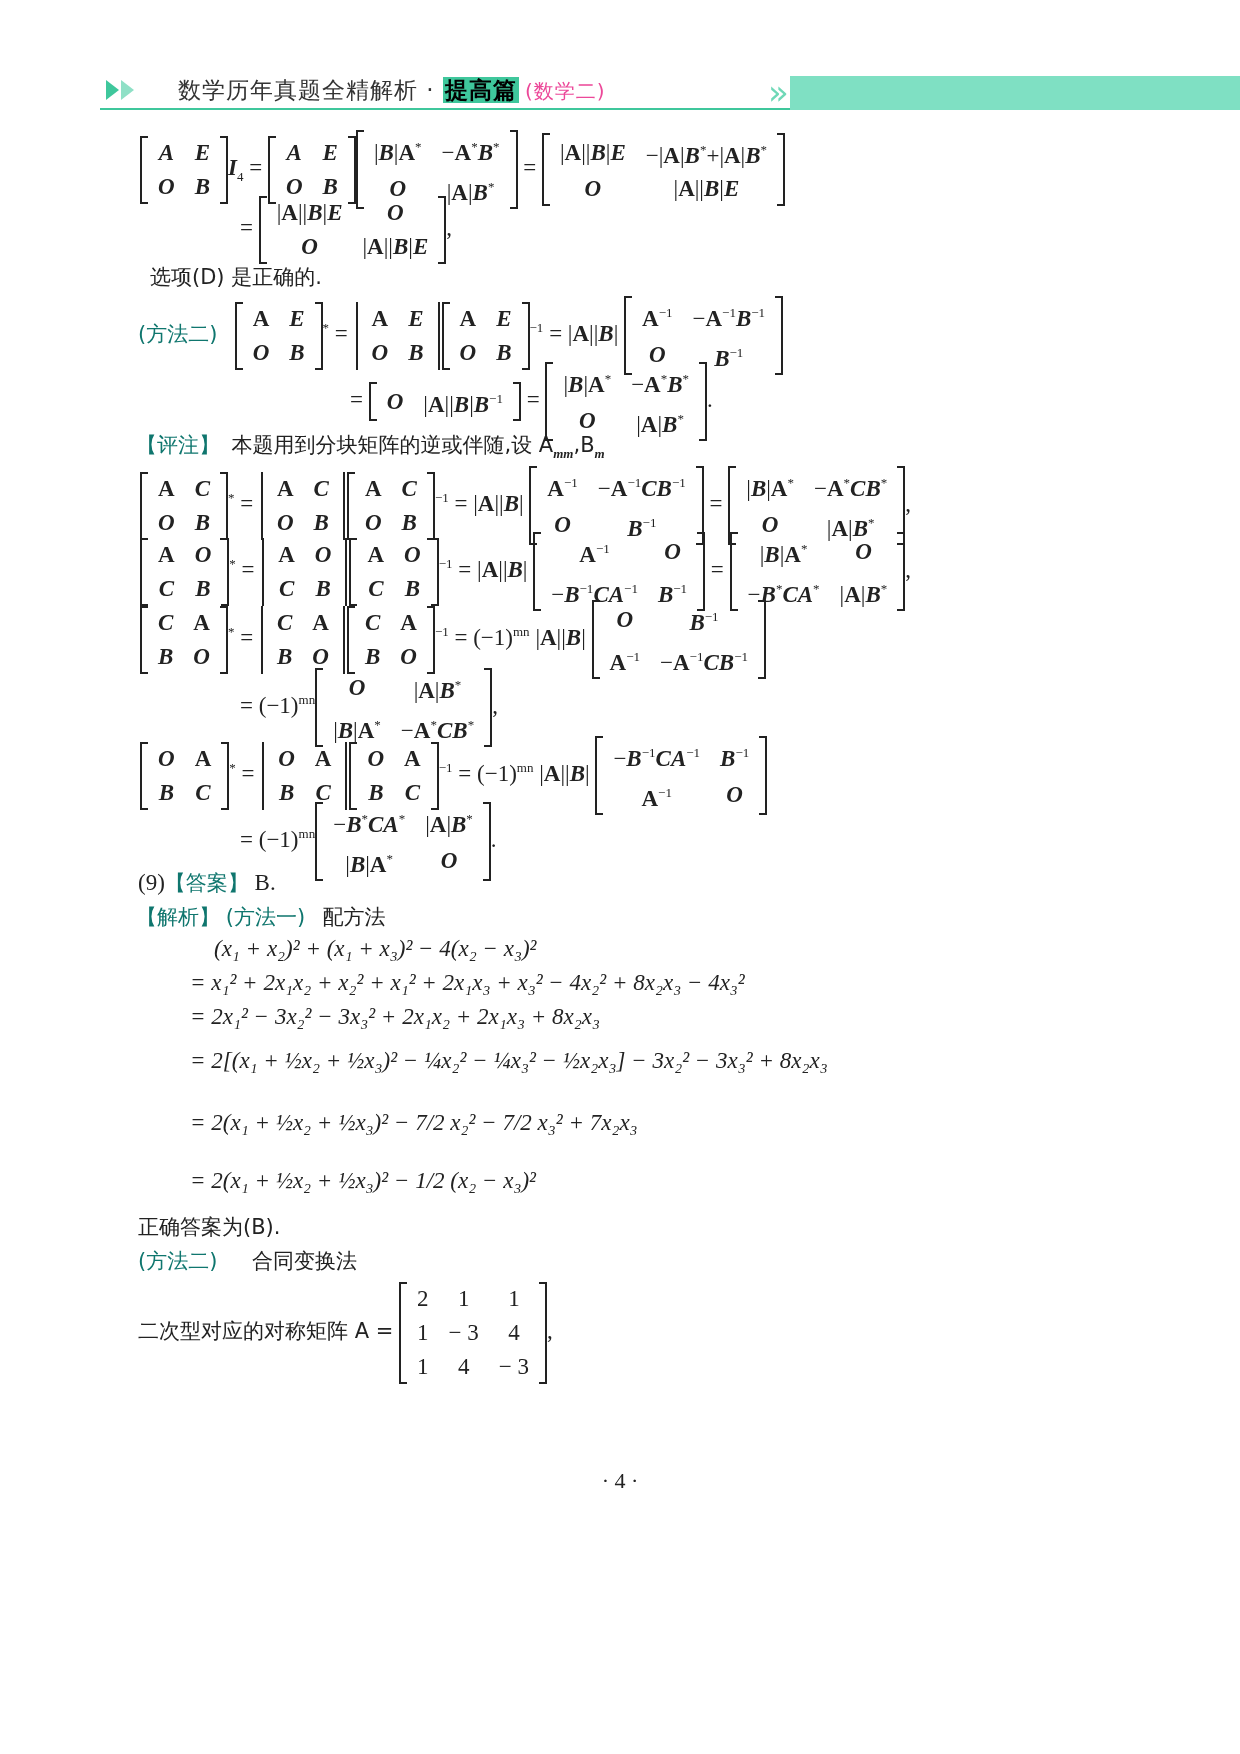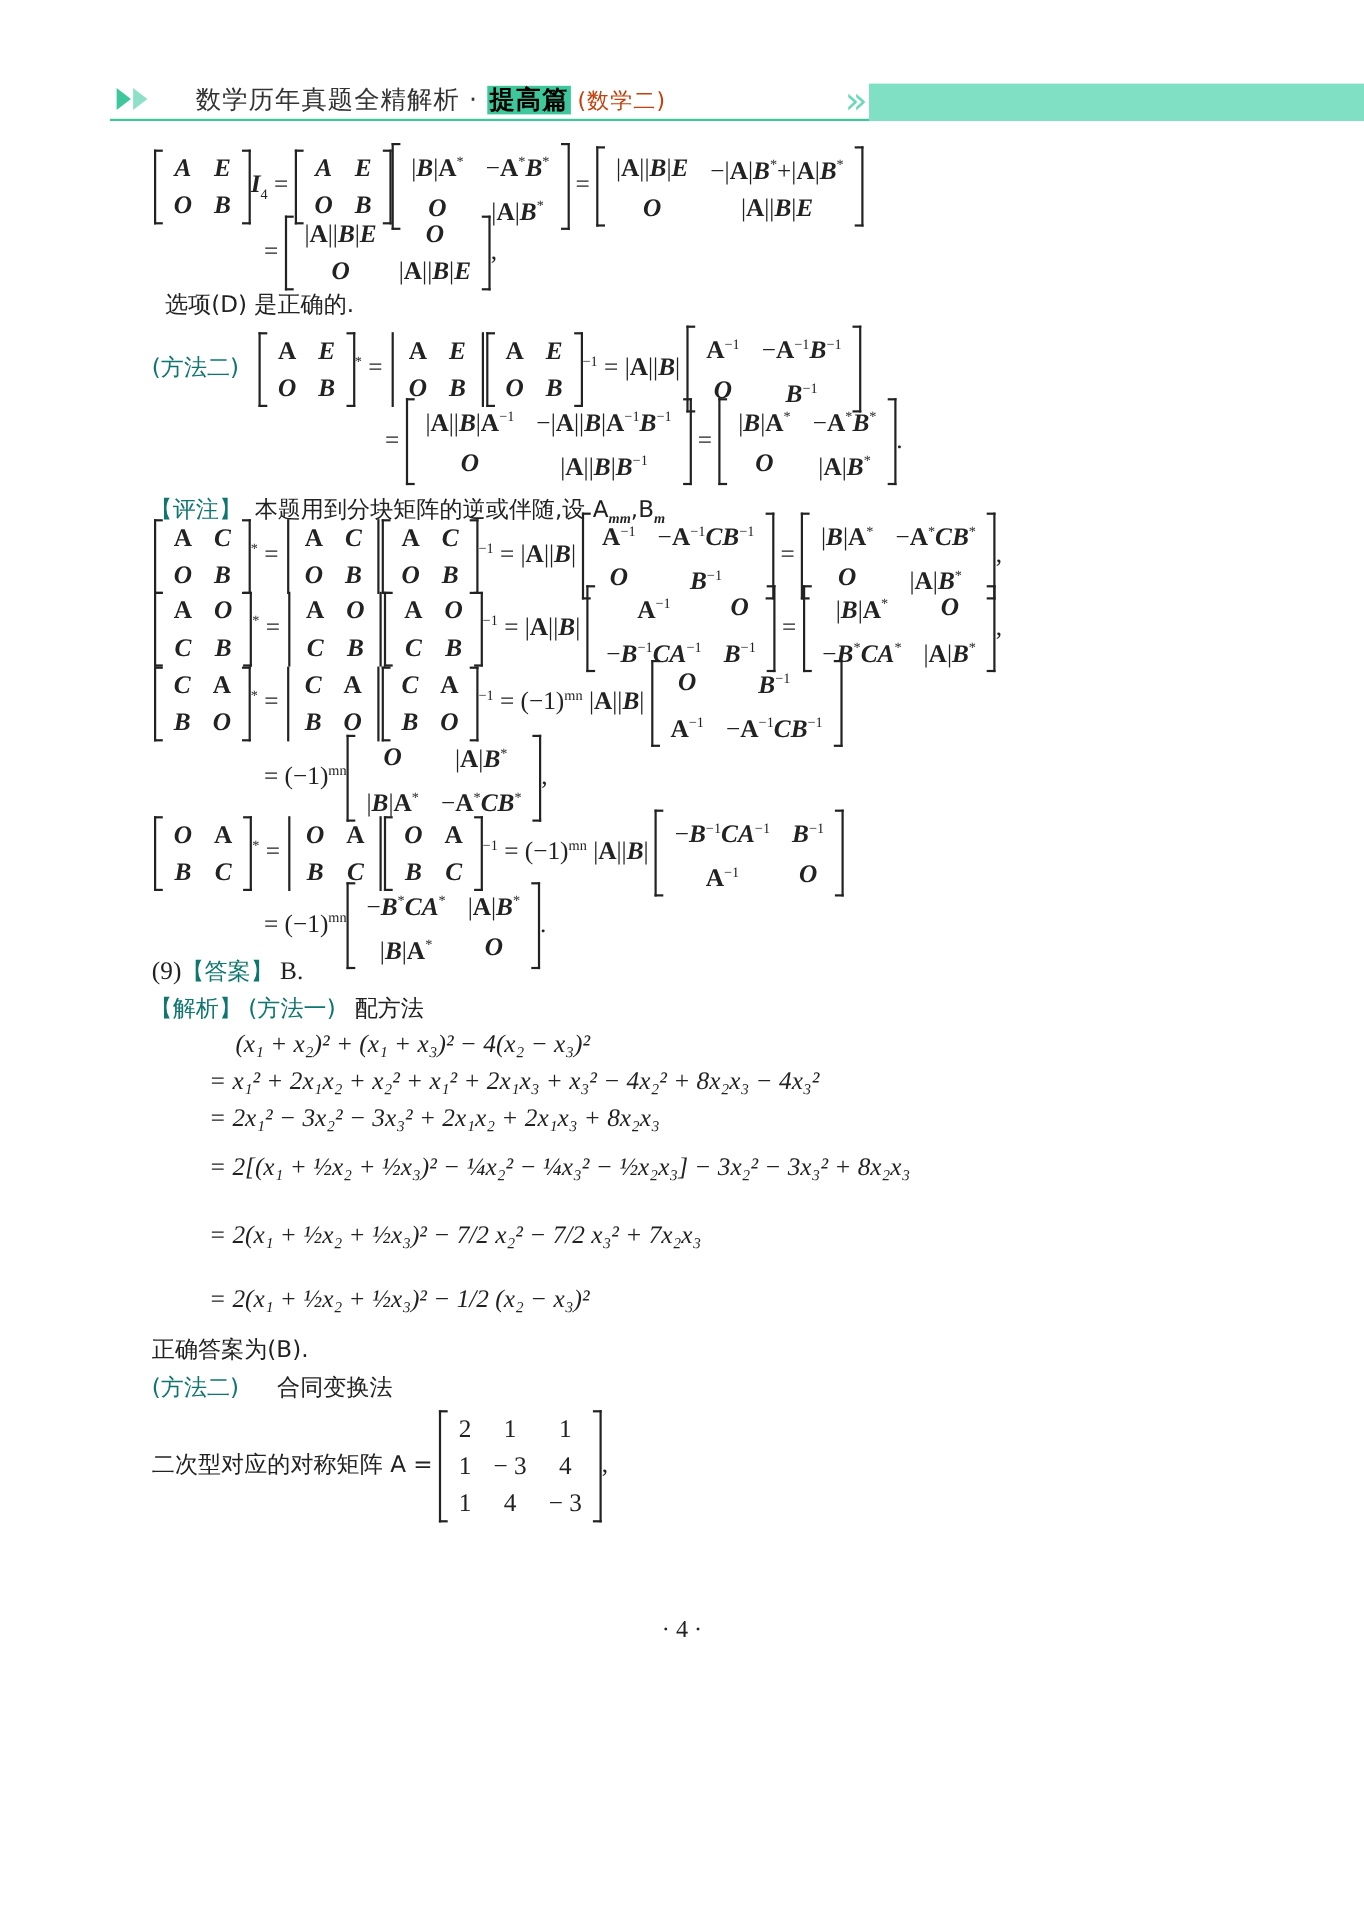--- a/index.html
+++ b/index.html
@@ -5,21 +5,21 @@
   html, body { margin:0; padding:0; background:#fff; }
   body { width:1240px; height:1754px; position:relative; overflow:hidden;
          font-family:"Liberation Serif","DejaVu Serif",serif; color:#222; }
   .header { position:absolute; left:100px; top:64px; width:1140px; height:46px; }
   .hdr-arrows { position:absolute; left:6px; top:16px; }
   .hdr-arrows span { display:inline-block; width:0; height:0; border-top:10px solid transparent; border-bottom:10px solid transparent; margin-right:2px; }
   .hdr-arrows .a1 { border-left:13px solid #3fc79c; }
   .hdr-arrows .a2 { border-left:13px solid #8fe0c6; }
   .hdr-title { position:absolute; left:78px; top:11px; font-family:"DejaVu Sans",sans-serif; font-size:23px; color:#333; letter-spacing:1px; }
   .hdr-title .hl { background:#3fc79c; color:#000000; font-weight:bold; padding:0 2px; }
-  .hdr-title .sub { color:#c2410c; font-size:20px; margin-left:6px; }
+  .hdr-title .sub { color:#ec4899; font-size:20px; margin-left:6px; }
   .hdr-line { position:absolute; left:0; top:44px; width:695px; height:2px; background:#3fc79c; }
   .hdr-band { position:absolute; left:690px; top:12px; width:450px; height:34px; background:#7fe0c3; }
   .hdr-chev { position:absolute; left:668px; top:10px; font-family:"DejaVu Sans",sans-serif; font-size:34px; color:#6fd8b7; line-height:36px; }
 
   .ln { position:absolute; white-space:nowrap; font-size:23px; line-height:30px; }
   .m { font-weight:bold; font-style:italic; }
   .up { font-weight:bold; }
   .cn { font-family:"DejaVu Sans",sans-serif; font-size:21px; }
   .green { color:#0f766e; font-family:"DejaVu Sans",sans-serif; font-size:21px; }
   sup { font-size:13px; }
@@ -162,44 +162,40 @@
             <td class="m">O</td>
             <td><span class="m">B</span><sup>−1</sup></td>
           </tr>
         </tbody>
       </table></span>
 </div>
 <div class="ln" style="left:350px;top:362px;">
   = <span class="mx br"><table>
         <tbody>
           <tr>
-            <td>|<span class="up">A</span>||<span class="m">B</span>|<span class="up">A</span><sup>−1</sup></td>
-            <td>−|<span class="up">A</span>||<span class="m">B</span>|<span class="up">A</span><sup>−1</sup><span class="m">B</span><sup>−1</sup></td>
-          </tr>
-          <tr>
             <td class="m">O</td>
             <td>|<span class="up">A</span>||<span class="m">B</span>|<span class="m">B</span><sup>−1</sup></td>
           </tr>
         </tbody>
       </table></span> =
   <span class="mx br"><table>
         <tbody>
           <tr>
             <td>|<span class="m">B</span>|<span class="up">A</span><sup>*</sup></td>
             <td>−<span class="up">A</span><sup>*</sup><span class="m">B</span><sup>*</sup></td>
           </tr>
           <tr>
             <td class="m">O</td>
             <td>|<span class="up">A</span>|<span class="m">B</span><sup>*</sup></td>
           </tr>
         </tbody>
       </table></span>.
 </div>
 
-<div class="ln" style="left:136px;top:448px;">
+<div class="ln" style="left:136px;top:430px;">
   <span class="green">【评注】</span>&nbsp;
   <span class="cn">本题用到分块矩阵的逆或伴随,设 A</span><sub class="m">mm</sub><span class="cn">,B</span><sub class="m">m</sub>
 </div>
 
 <div class="ln" style="left:140px;top:466px;">
   <span class="mx br"><table>
         <tbody>
           <tr>
             <td class="up">A</td>
             <td class="m">C</td>

